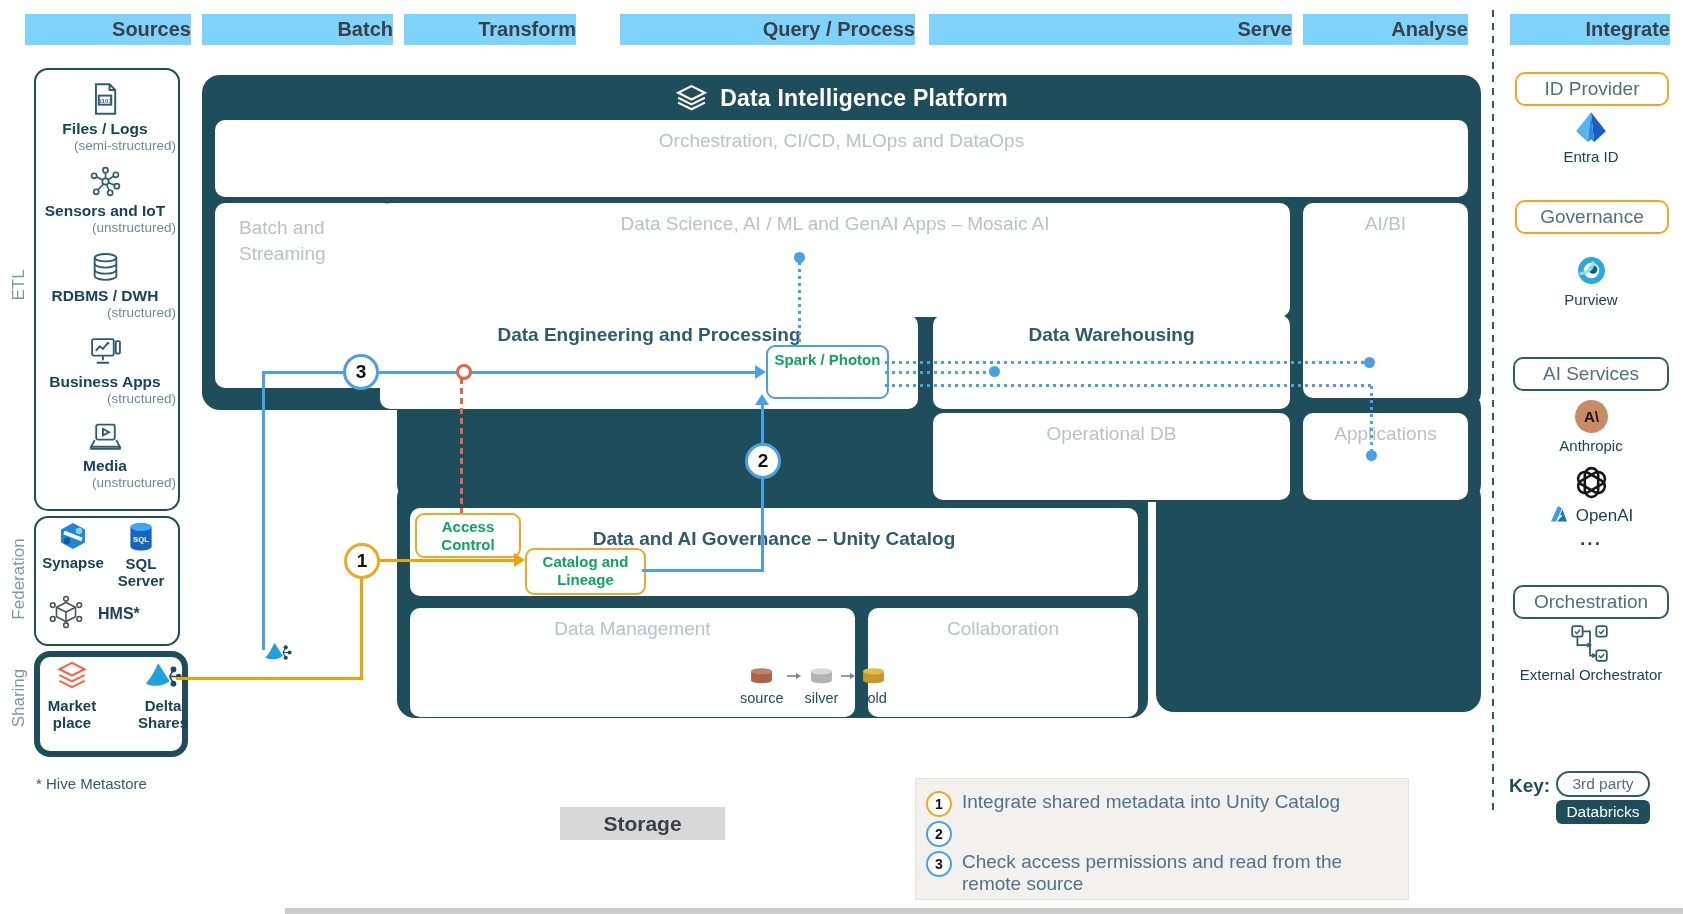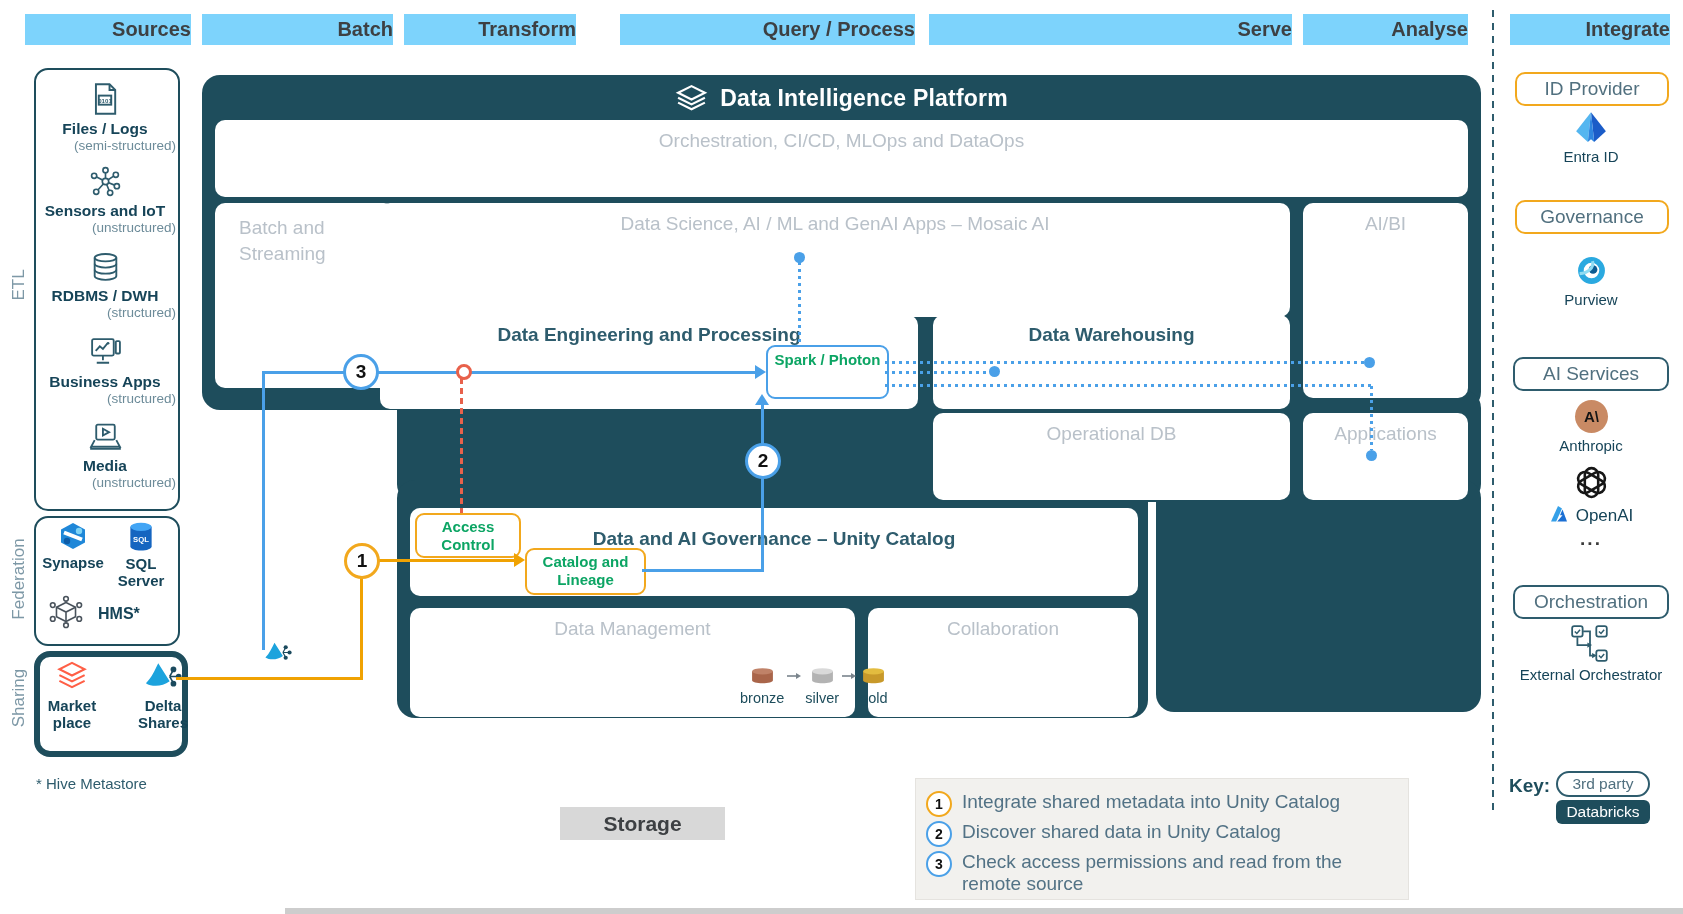--- a/index.html
+++ b/index.html
@@ -294,21 +294,21 @@
     </div>
   <div class="wbox gtitle" id="bx-dm">Data Management</div>
   <div class="wbox gtitle" id="bx-collab">Collaboration</div>
 
   <div class="abs" id="medallion">
     <div class="med">
       <span><svg width="25" height="18" viewBox="0 0 24 17">
             <path d="M2 4 v8.5 c0 1.7 4.5 2.9 10 2.9 s10-1.2 10-2.9 V4" fill="#a9654a"></path>
             <ellipse cx="12" cy="4" rx="10" ry="3" fill="#c08268"></ellipse>
           </svg></span>
-      <div class="lb">bronze</div>
+      <div class="lb">source</div>
     </div>
     <span class="medarr"><svg width="15" height="8">
           <line x1="0" y1="4" x2="10" y2="4" stroke="#7a848c" stroke-width="1.6"></line>
           <path d="M9 1 L14 4 9 7 Z" fill="#7a848c"></path>
         </svg></span>
     <div class="med">
       <span><svg width="25" height="18" viewBox="0 0 24 17">
             <path d="M2 4 v8.5 c0 1.7 4.5 2.9 10 2.9 s10-1.2 10-2.9 V4" fill="#b3b3b3"></path>
             <ellipse cx="12" cy="4" rx="10" ry="3" fill="#d9d9d9"></ellipse>
           </svg></span>
@@ -433,21 +433,20 @@
   <div class="abs" id="key-3rd">3rd party</div>
   <div class="abs" id="key-dbx">Databricks</div>
 
   <div class="abs" id="notes">
     <div class="note-row" style="top:12px;">
       <div class="ncirc yellow">1</div>
       <div class="ntext">Integrate shared metadata into Unity Catalog</div>
     </div>
     <div class="note-row" style="top:42px;">
       <div class="ncirc blue">2</div>
-      <div class="ntext">Discover shared data in Unity Catalog</div>
     </div>
     <div class="note-row" style="top:72px;">
       <div class="ncirc blue">3</div>
       <div class="ntext">Check access permissions and read from the remote source</div>
     </div>
   </div>
 
 </div>
 
 </body></html>

